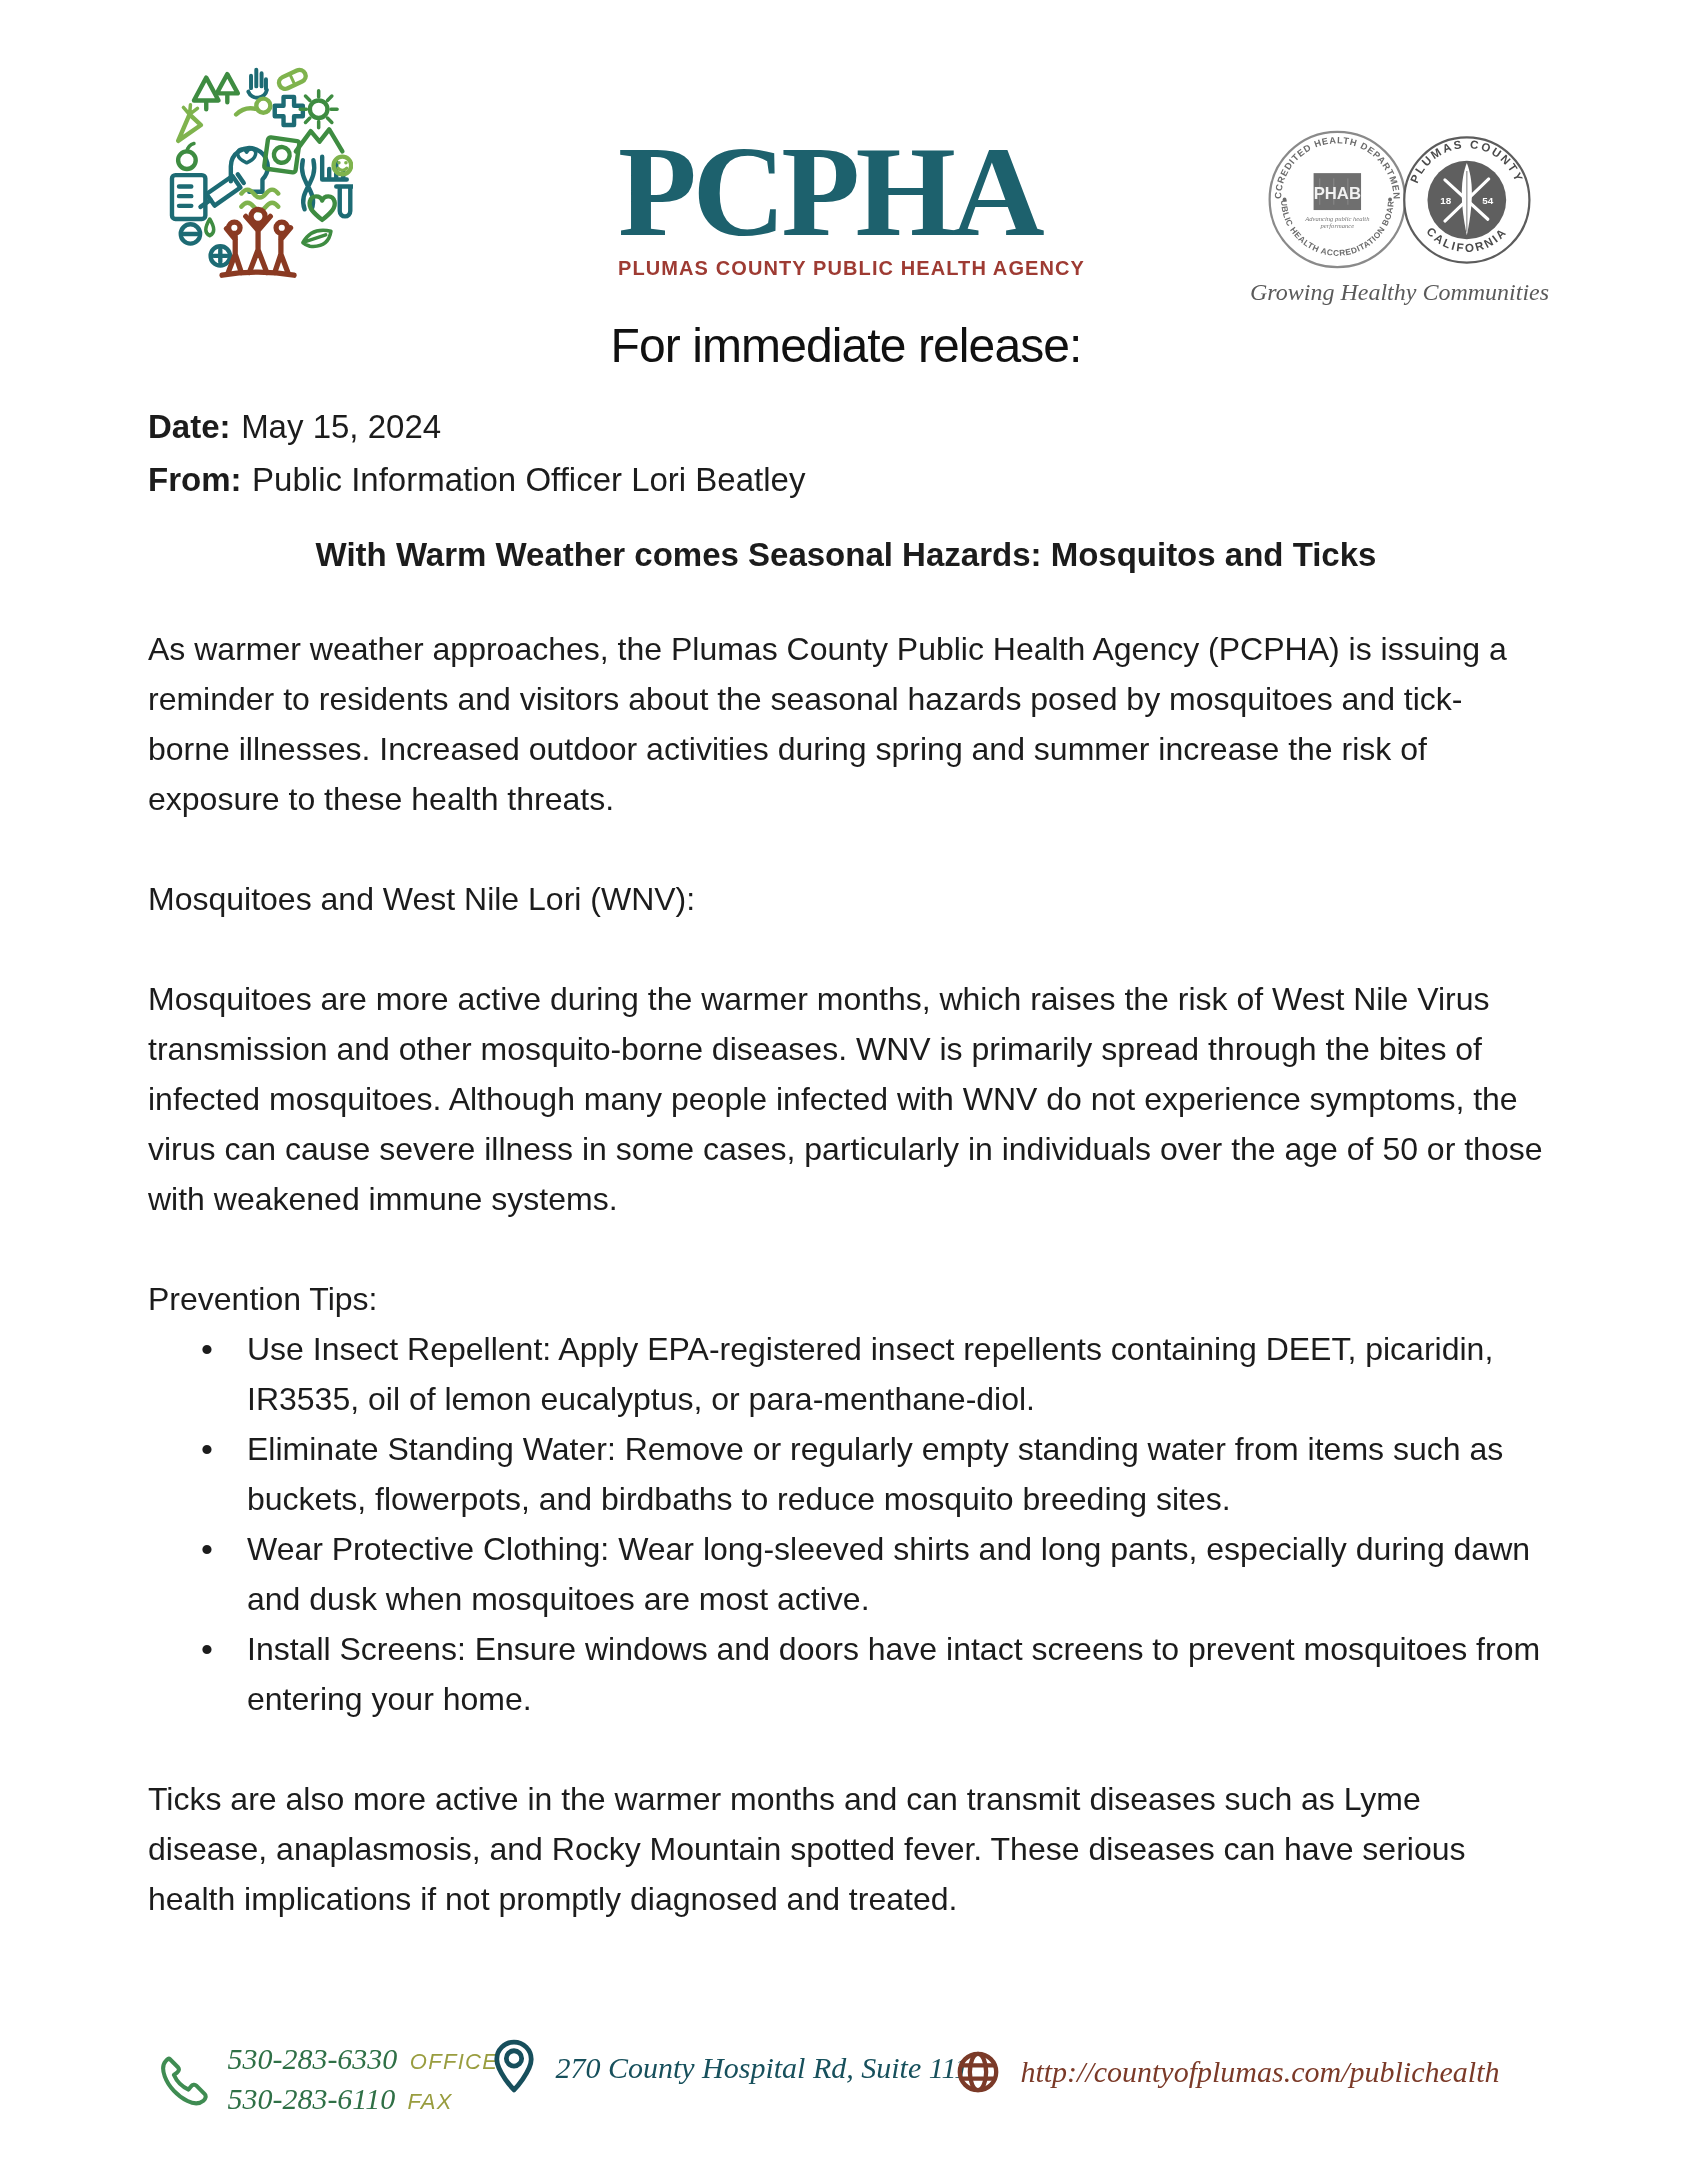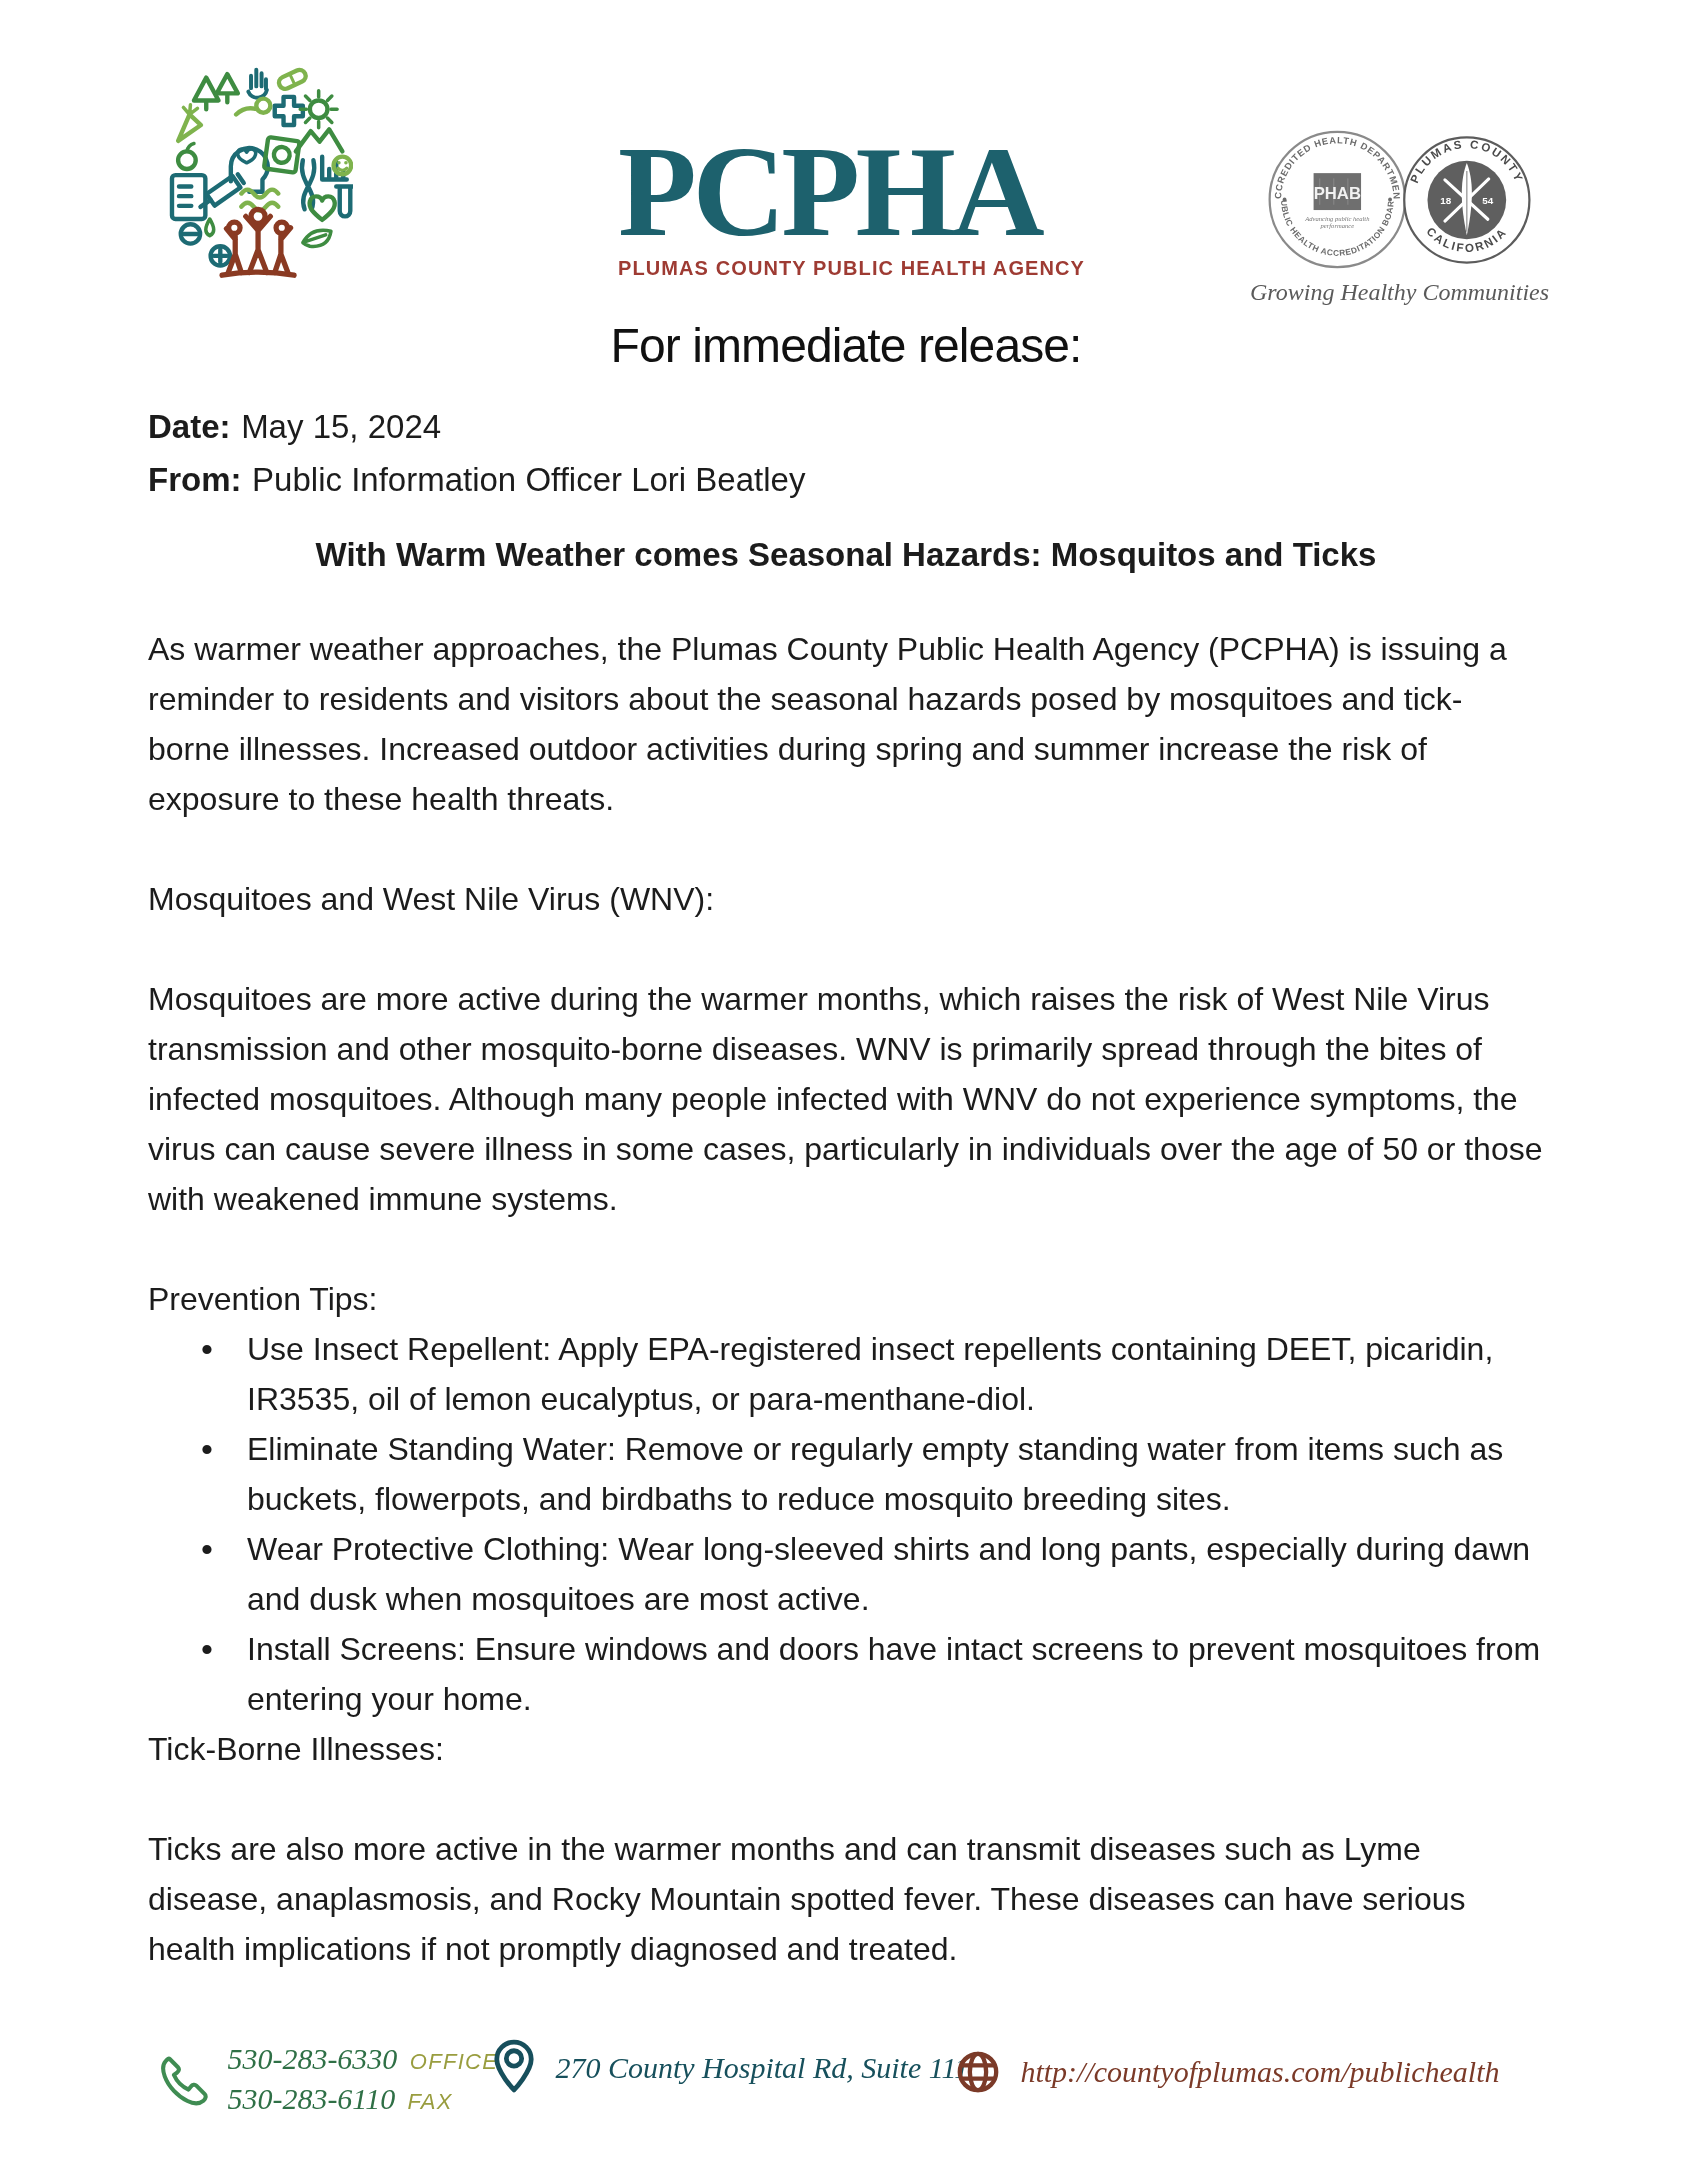--- a/index.html
+++ b/index.html
@@ -184,33 +184,32 @@
       <span class="lbl">Date:</span><span class="val">May 15, 2024</span>
     </p>
     <p class="meta">
       <span class="lbl">From:</span><span class="val">Public Information Officer Lori Beatley</span>
     </p>
 
     <h2 class="headline">With Warm Weather comes Seasonal Hazards: Mosquitos and Ticks</h2>
 
     <p class="para">As warmer weather approaches, the Plumas County Public Health Agency (PCPHA) is issuing a reminder to residents and visitors about the seasonal hazards posed by mosquitoes and tick-borne illnesses. Increased outdoor activities during spring and summer increase the risk of exposure to these health threats.</p>
 
-    <p class="section">Mosquitoes and West Nile Virus (WNV):</p>
+    <p class="section">Mosquitoes and West Nile Lori (WNV):</p>
 
     <p class="para">Mosquitoes are more active during the warmer months, which raises the risk of West Nile Virus transmission and other mosquito-borne diseases. WNV is primarily spread through the bites of infected mosquitoes. Although many people infected with WNV do not experience symptoms, the virus can cause severe illness in some cases, particularly in individuals over the age of 50 or those with weakened immune systems.</p>
 
     <p class="section">Prevention Tips:</p>
     <ul class="tips">
       <li>Use Insect Repellent: Apply EPA-registered insect repellents containing DEET, picaridin, IR3535, oil of lemon eucalyptus, or para-menthane-diol.</li>
       <li>Eliminate Standing Water: Remove or regularly empty standing water from items such as buckets, flowerpots, and birdbaths to reduce mosquito breeding sites.</li>
       <li>Wear Protective Clothing: Wear long-sleeved shirts and long pants, especially during dawn and dusk when mosquitoes are most active.</li>
       <li>Install Screens: Ensure windows and doors have intact screens to prevent mosquitoes from entering your home.</li>
     </ul>
 
-    <p class="section tbd">Tick-Borne Illnesses:</p>
 
     <p class="para">Ticks are also more active in the warmer months and can transmit diseases such as Lyme disease, anaplasmosis, and Rocky Mountain spotted fever. These diseases can have serious health implications if not promptly diagnosed and treated.</p>
   </div>
 
   <div class="footer-item f-phone">
     <svg class="f-icon" width="51" height="56" viewBox="0 0 56 60">
       <path d="M14 7l9 9c1.7 1.7 1.2 4.3-1 5.9l-3.4 2.6c3.3 7.4 8.6 12.7 16 16l2.7-3.3c1.6-2.2 4.2-2.7 5.9-1l9 9c2.2 2.2 1.2 5.5-1.2 7.6-4.3 3.6-11 3.6-17.5.3C23 48 12.6 37.4 8.5 26c-2.3-6.3-2.2-13 .9-16.6 2-2.3 3.4-3.6 4.6-2.4z" fill="none" stroke="#3f8c52" stroke-width="4.5" stroke-linejoin="round"></path>
     </svg>
     <div class="f-txt">
       <div class="phone-line">

